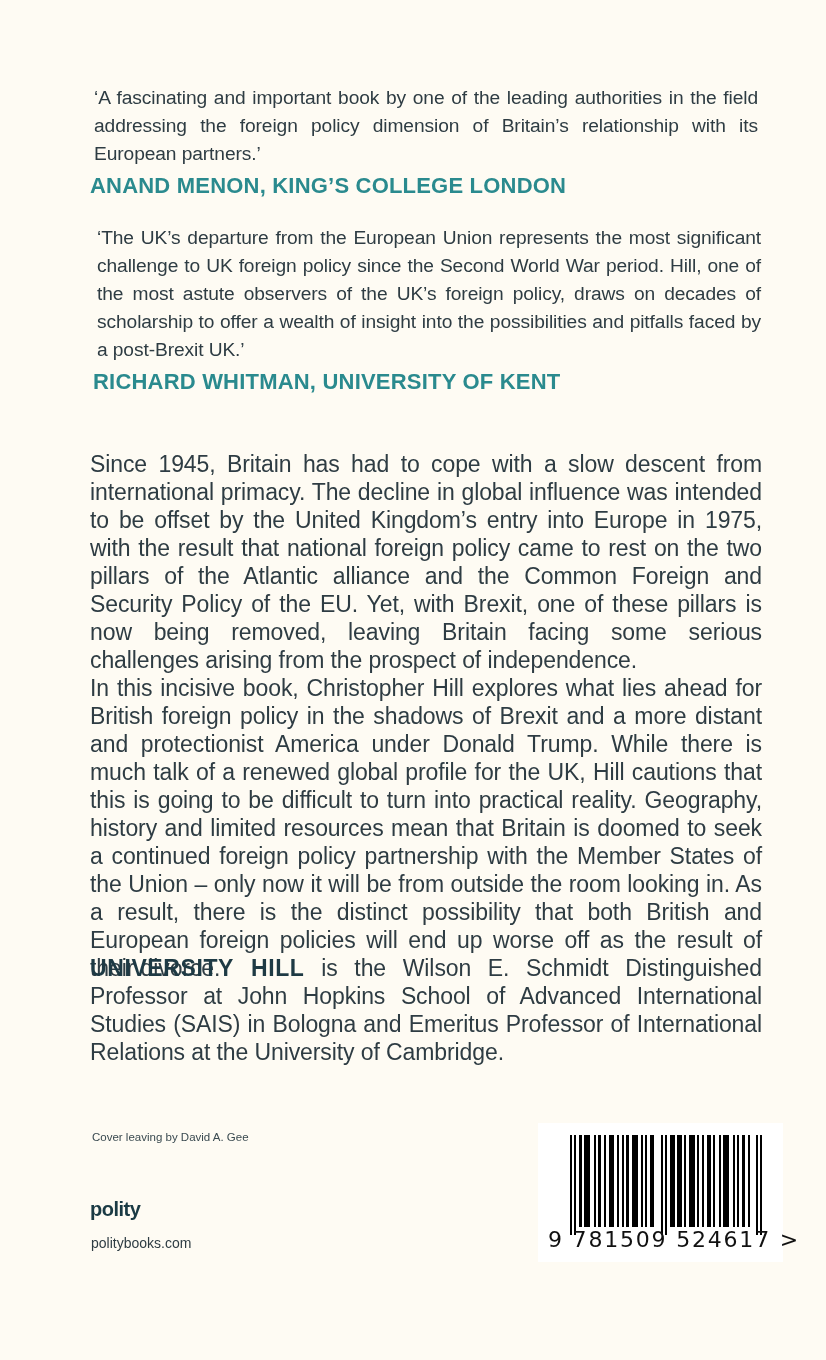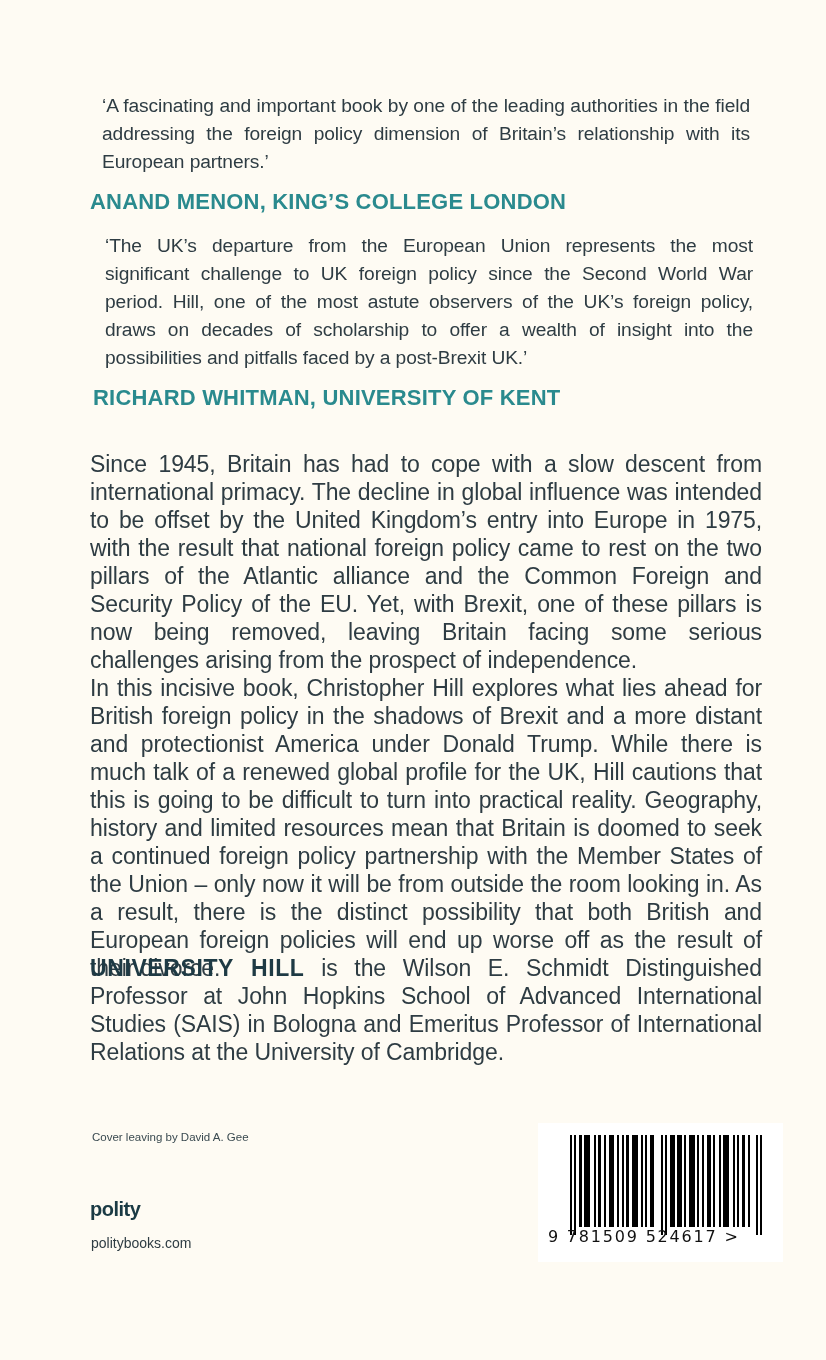--- a/index.html
+++ b/index.html
@@ -19,21 +19,21 @@
       position: absolute;
       left: 90px;
       top: 80px;
       width: 672px;
     }
     .quote {
       font-size: 19.2px;
       line-height: 28px;
       text-align: justify;
       color: #2E3C43;
-      margin: 12px;
+      margin: 4px;
       letter-spacing: -0.1px;
     }
     .quote-last-left {
       text-align-last: left;
     }
     .attrib {
       font-size: 22px;
       font-weight: bold;
       color: #2A8A8E;
       line-height: 28px;
@@ -94,21 +94,21 @@
       left: 32px;
       top: 12px;
       width: 192px;
       height: 100px;
     }
     .barcode-digits {
       position: absolute;
       left: 10px;
       top: 104px;
       font-family: "DejaVu Sans", sans-serif;
-      font-size: 16px;
+      font-size: 22px;
       color: #111;
       letter-spacing: 1.8px;
       white-space: pre;
       text-align: right;
     }
   </style>
 </head>
 <body>
 
 <div class="content">

